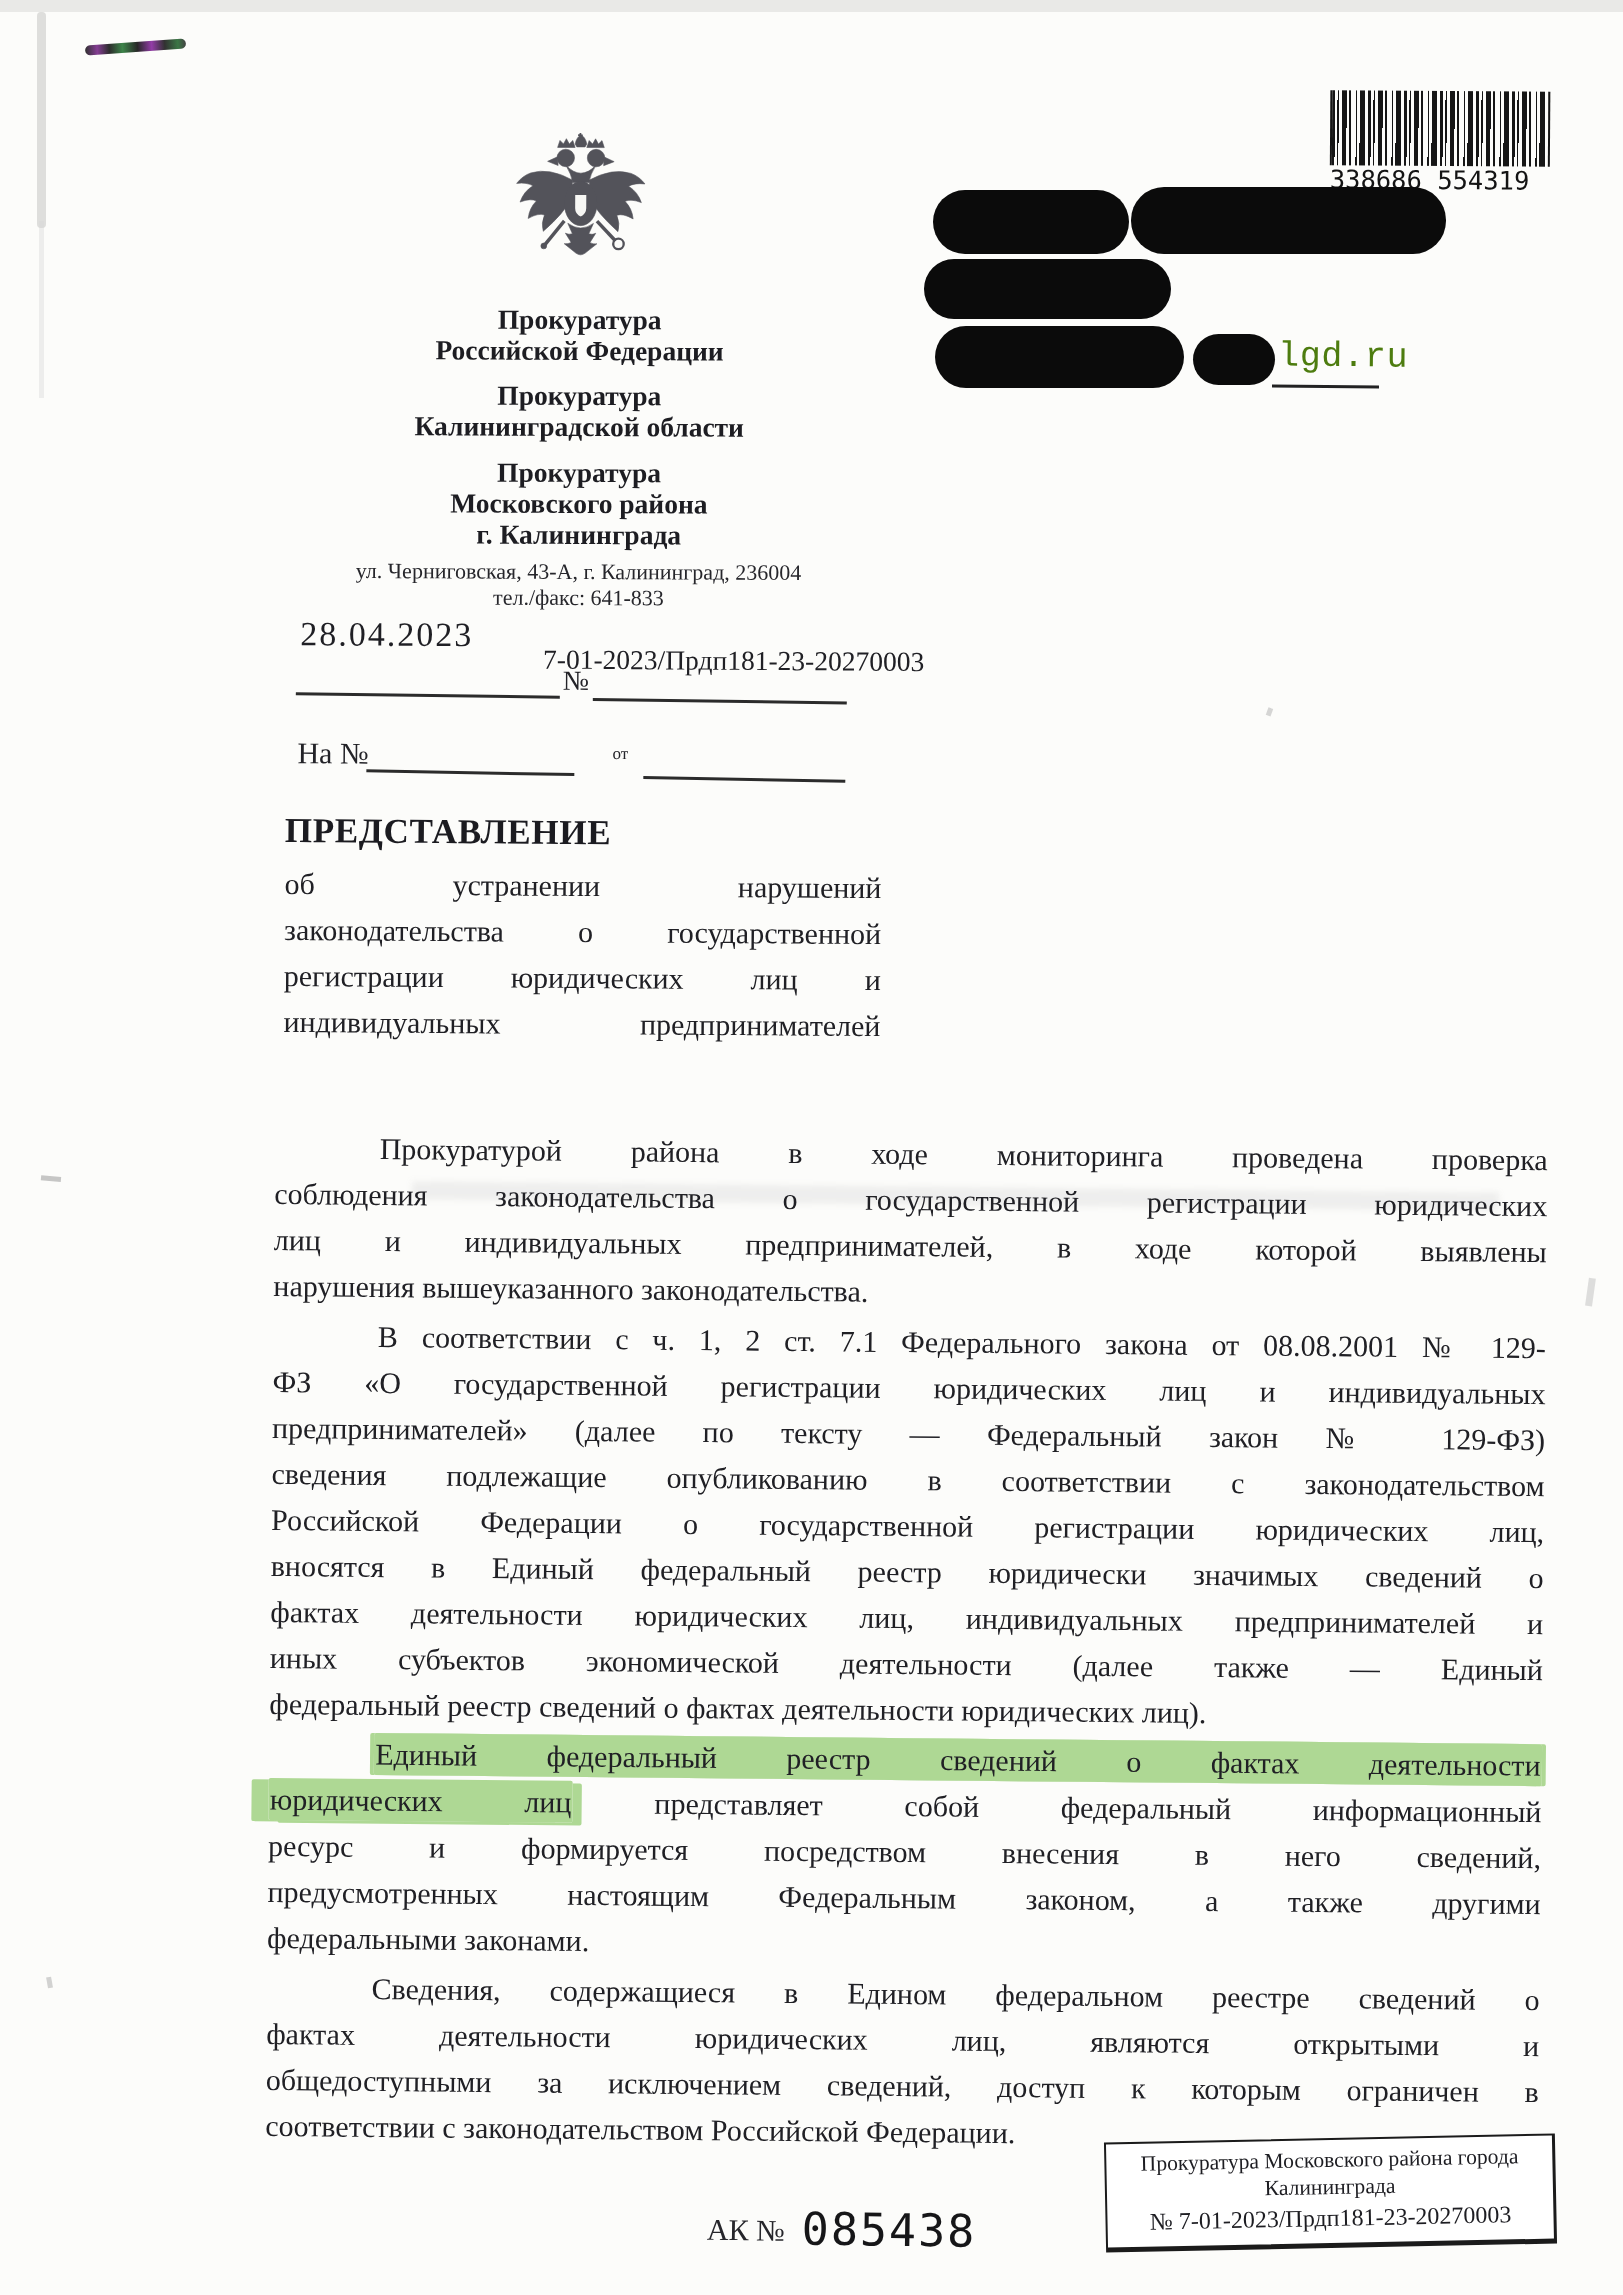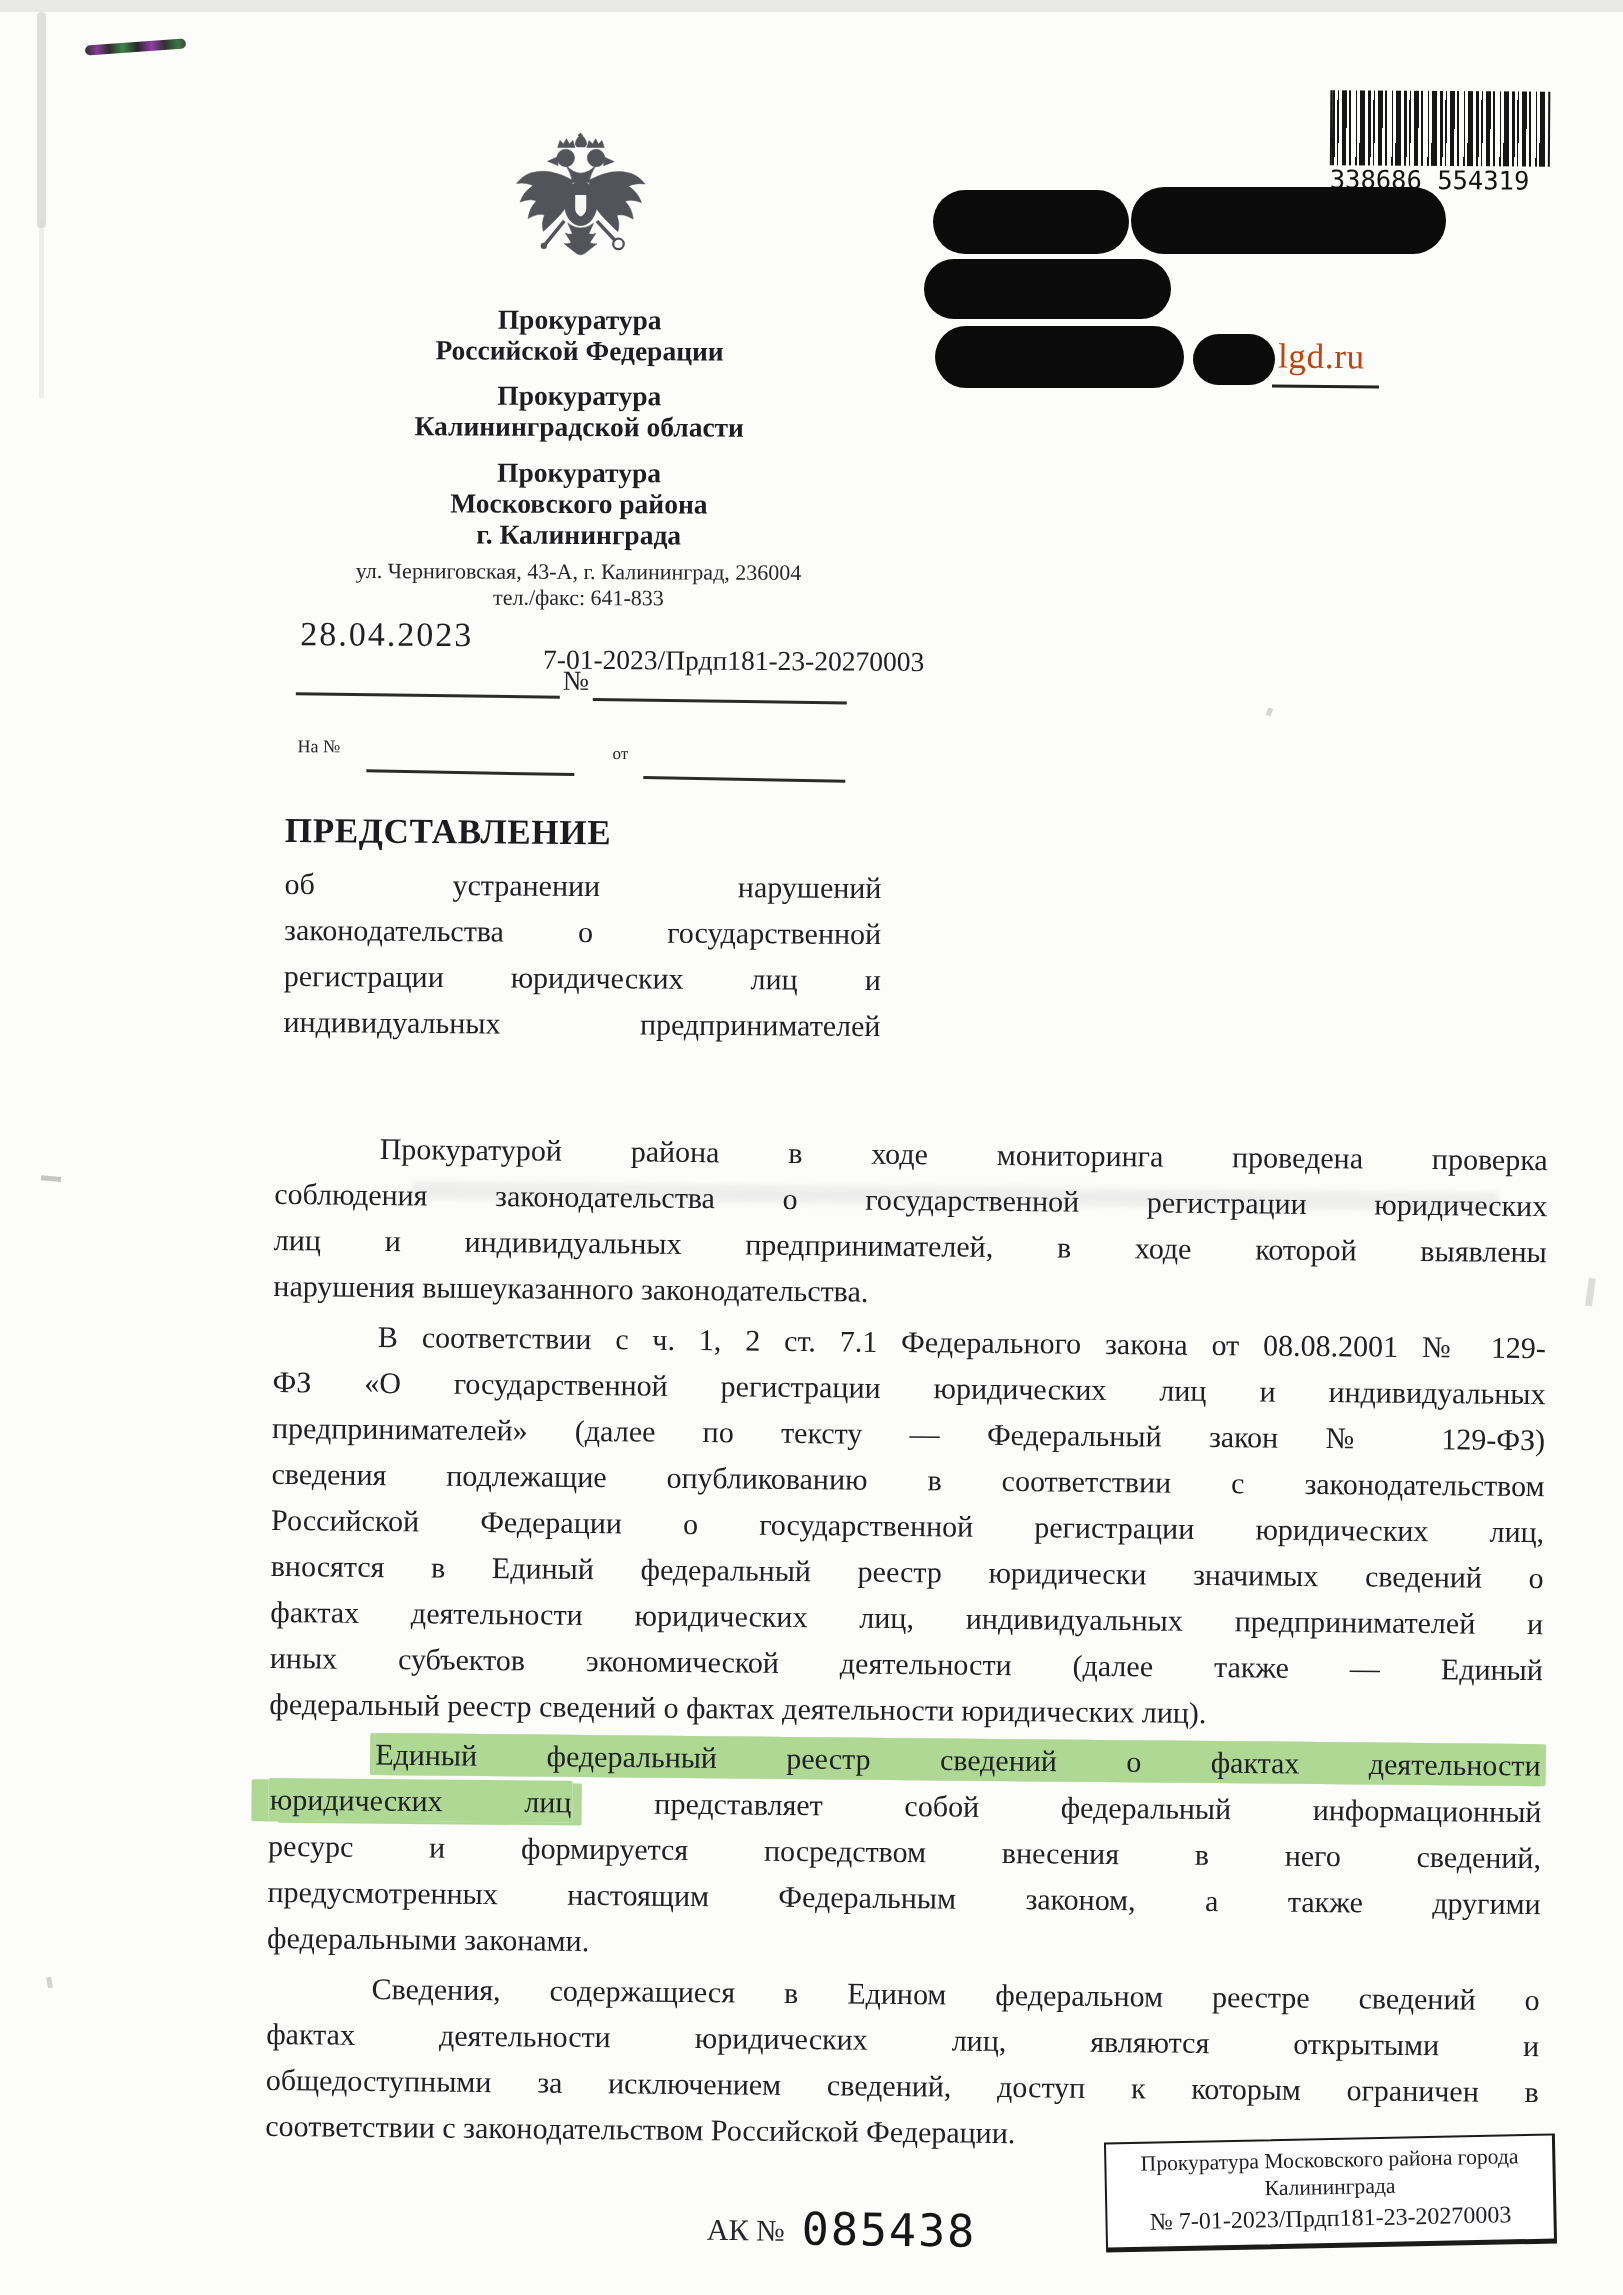--- a/index.html
+++ b/index.html
@@ -40,40 +40,40 @@
   .barcode-digits{font-family:"DejaVu Sans Mono",monospace;font-size:25.5px;line-height:27.5px;
     color:#141414;white-space:pre;margin-top:1.3px;letter-spacing:0;}
 
   
   .redact{position:absolute;background:var(--redact,#0b0b0b);}
   .r1a{left:933px;top:178px;width:196px;height:64px;border-radius:32px;}
   .r1b{left:1131px;top:175px;width:315px;height:67px;border-radius:33px;}
   .r2 {left:924px;top:247px;width:247px;height:60px;border-radius:30px;}
   .r3 {left:935px;top:314px;width:249px;height:62px;border-radius:31px;}
   .r3b{left:1193px;top:322px;width:82px;height:51px;border-radius:25.5px;}
-  .email-text{left:1278px;top:325px;font-size:35px;color:#c2410c;letter-spacing:0.7px;transform:rotate(.5deg);}
+  .email-text{left:1278px;top:325px;font-size:35px;color:#4d7c0f;letter-spacing:0.7px;transform:rotate(.5deg);font-family:Liberation Mono, monospace;}
   .email-underline{left:1272px;top:373px;width:107px;height:2.6px;background:#222;transform:rotate(.5deg);}
 
   
   .letterhead{left:306px;top:111px;width:547px;text-align:center;transform:rotate(.25deg);}
   .coa{opacity:.92;}
   .org-group{margin-top:14.4px;}
   .org-group.first{margin-top:3.9px;}
   .org-line{font-weight:bold;font-size:27.5px;line-height:31px;color:#1d1d22;}
   .addr{margin-top:9.2px;font-size:22px;line-height:26px;color:#26262b;}
 
   
   .refs{left:0;top:0;width:1623px;height:799px;transform:rotate(.35deg);transform-origin:275px 655px;}
   .date{left:300px;top:603px;font-size:34px;letter-spacing:2px;color:#1f1f24;}
   .number{left:543px;top:630px;font-size:27.5px;color:#202025;}
   .no-sym{left:563px;top:651px;font-size:27.5px;}
   .uline{position:absolute;background:#2b2b2b;height:2.6px;}
   .l1{left:296px;top:681px;width:264px;transform:rotate(.4deg);}
   .l2{left:593px;top:685px;width:254px;transform:rotate(.4deg);}
-  .na-no{left:298px;top:724px;font-size:18px;}
+  .na-no{left:298px;top:724px;font-size:30px;}
   .ot{left:613px;top:730px;font-size:17px;}
   .l3{left:367px;top:758px;width:208px;transform:rotate(.7deg);}
   .l4{left:644px;top:763px;width:202px;transform:rotate(.7deg);}
 
   
   .title-block{left:285px;top:796px;width:597px;transform:rotate(.4deg);transform-origin:0 0;}
   .heading{font-size:35px;font-weight:bold;letter-spacing:0.7px;line-height:46px;margin-bottom:6.5px;color:#1b1b20;}
   .tline{font-size:30px;line-height:46px;text-align:justify;text-align-last:justify;color:#202025;}
 
   

